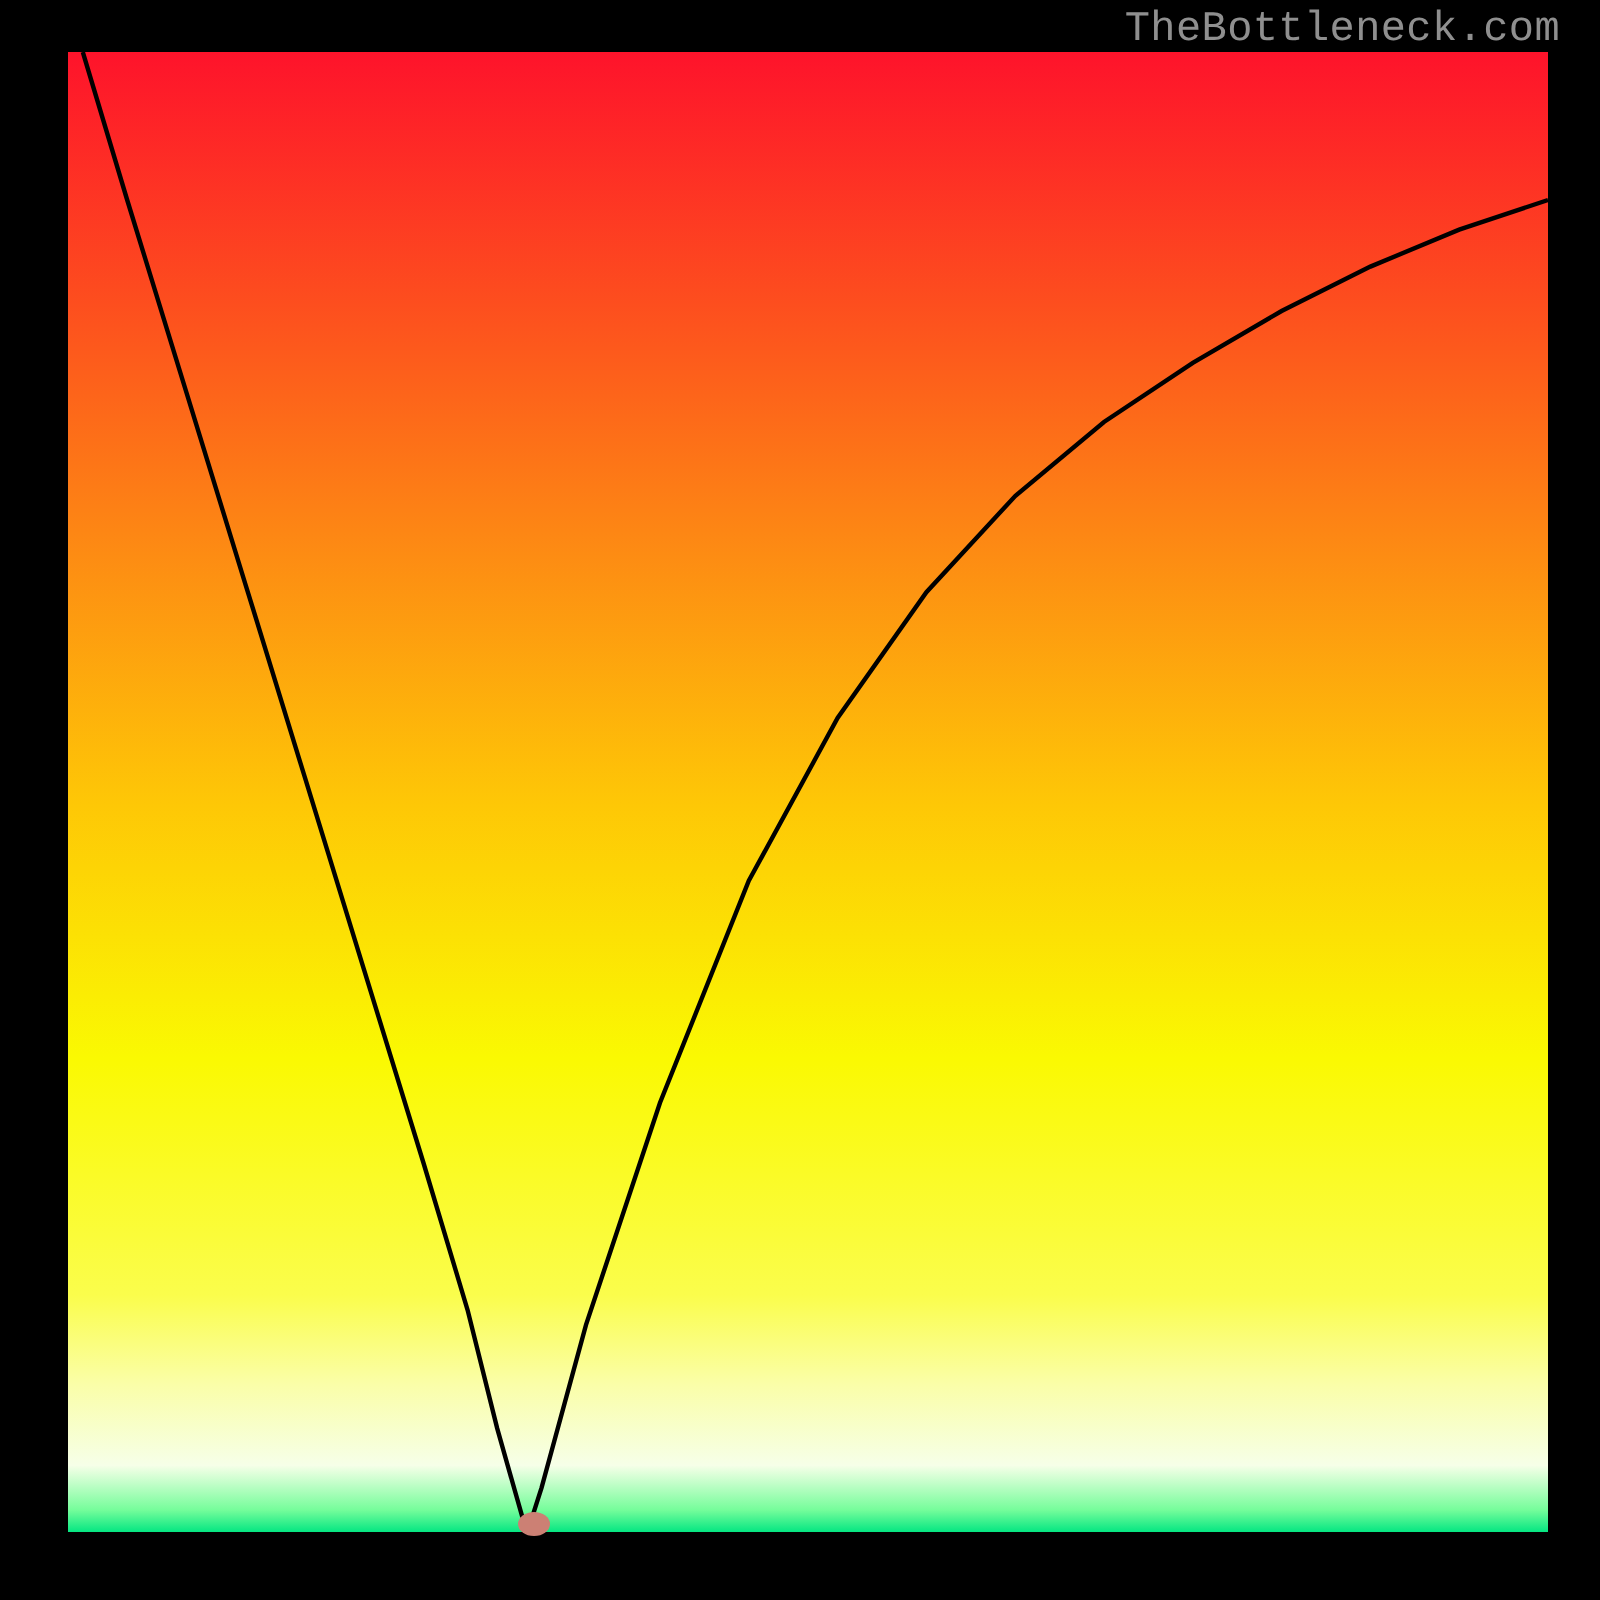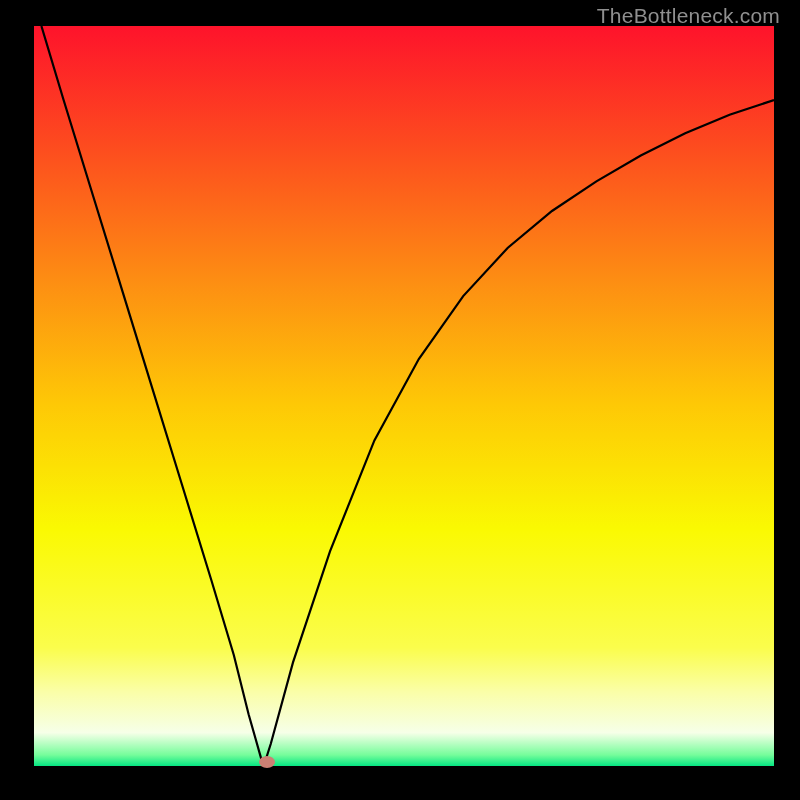--- a/index.html
+++ b/index.html
@@ -22,21 +22,21 @@
     position: absolute;
     left: 0;
     top: 0;
     width: 740px;
     height: 740px;
   }
   .watermark {
     position: absolute;
     top: 4px;
     right: 20px;
-    font-family: Liberation Sans, sans-serif;
+    font-family: Liberation Mono, monospace;
     font-size: 21px;
     color: #8f8f8f;
     letter-spacing: 0.2px;
   }
   .marker {
     position: absolute;
     width: 16px;
     height: 12px;
     border-radius: 50%;
     background: #cc8074;

